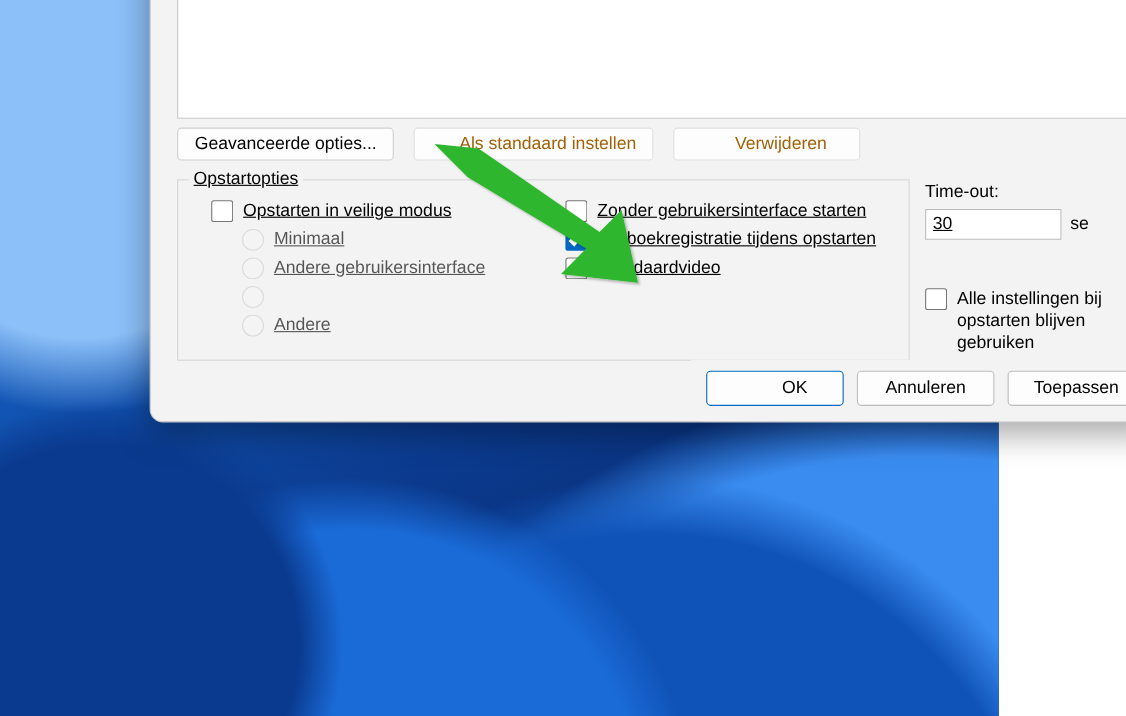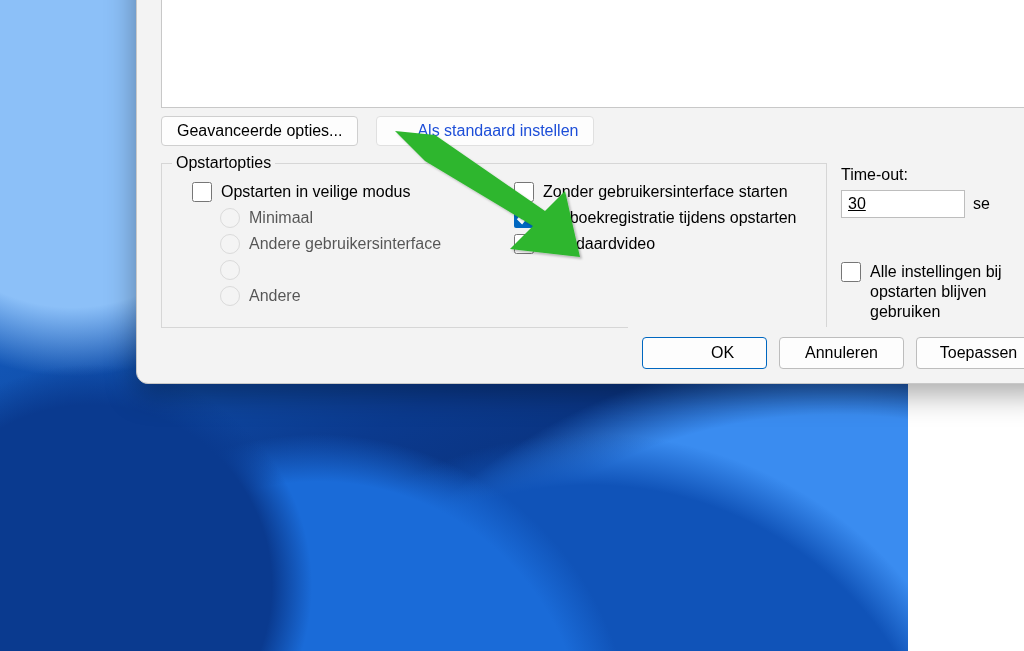--- a/index.html
+++ b/index.html
@@ -50,35 +50,36 @@
   button.std {
     font: inherit;
     padding: 5px 15px;
     background: #fdfdfd;
     border: 1px solid #cfcfcf;
     border-radius: 4px;
     min-width: 170px;
     cursor: pointer;
   }
   button.std.disabled {
-    color: #1d4ed8;
+    color: #a16207;
     border-color: #e0e0e0;
     cursor: default;
     padding-left: 40px;
   }
   .mainrow {
     display: flex;
     gap: 14px;
     margin: 2px 10px 0 10px;
   }
   fieldset.boot {
     flex: 1;
     border: 1px solid #d6d6d6;
     padding: 4px 10px 14px 10px;
     margin: 0;
+    text-decoration: underline;
   }
   fieldset.boot legend {
     padding: 0 4px;
     font-size: 16px;
   }
   .boot-cols {
     display: flex;
     gap: 20px;
   }
   .leftcol { flex: 1; padding-left: 20px; }
@@ -148,20 +149,21 @@
 
 <div class="desktop">
 
   <div class="window">
 
     <div class="listbox"></div>
 
     <div class="button-row">
       <button class="std">Geavanceerde opties...</button>
       <button class="std disabled">Als standaard instellen</button>
+      <button class="std disabled">Verwijderen</button>
     </div>
 
     <div class="mainrow">
       <fieldset class="boot">
         <legend>Opstartopties</legend>
         <div class="boot-cols">
           <div class="leftcol">
             <label class="chk">
               <input type="checkbox" style="">
               <span>Opstarten in veilige modus</span>

